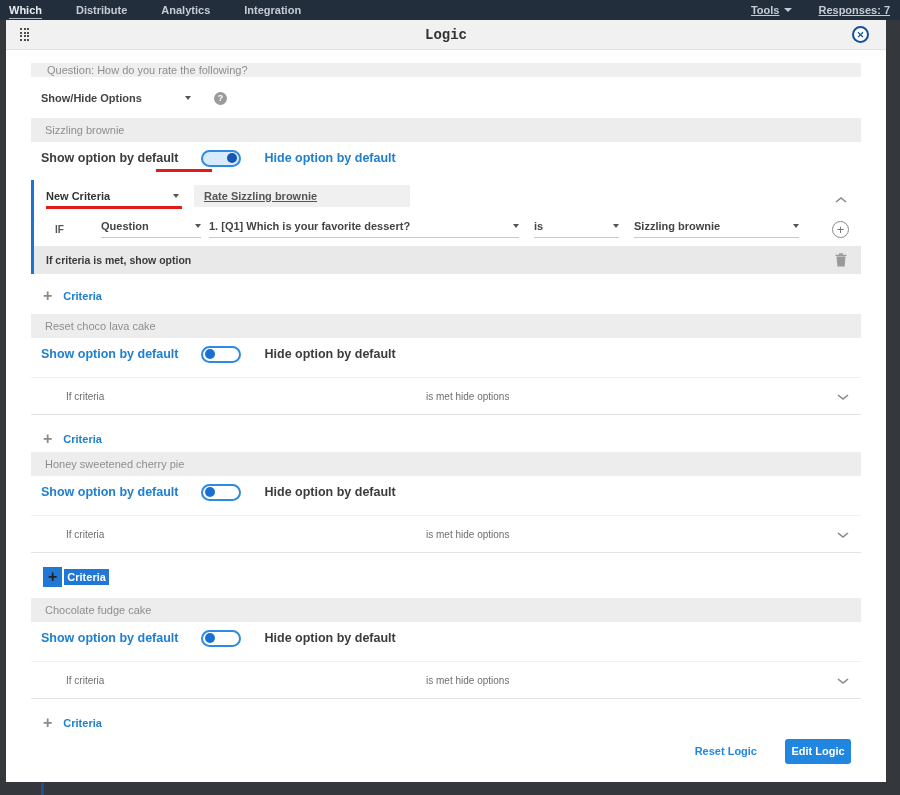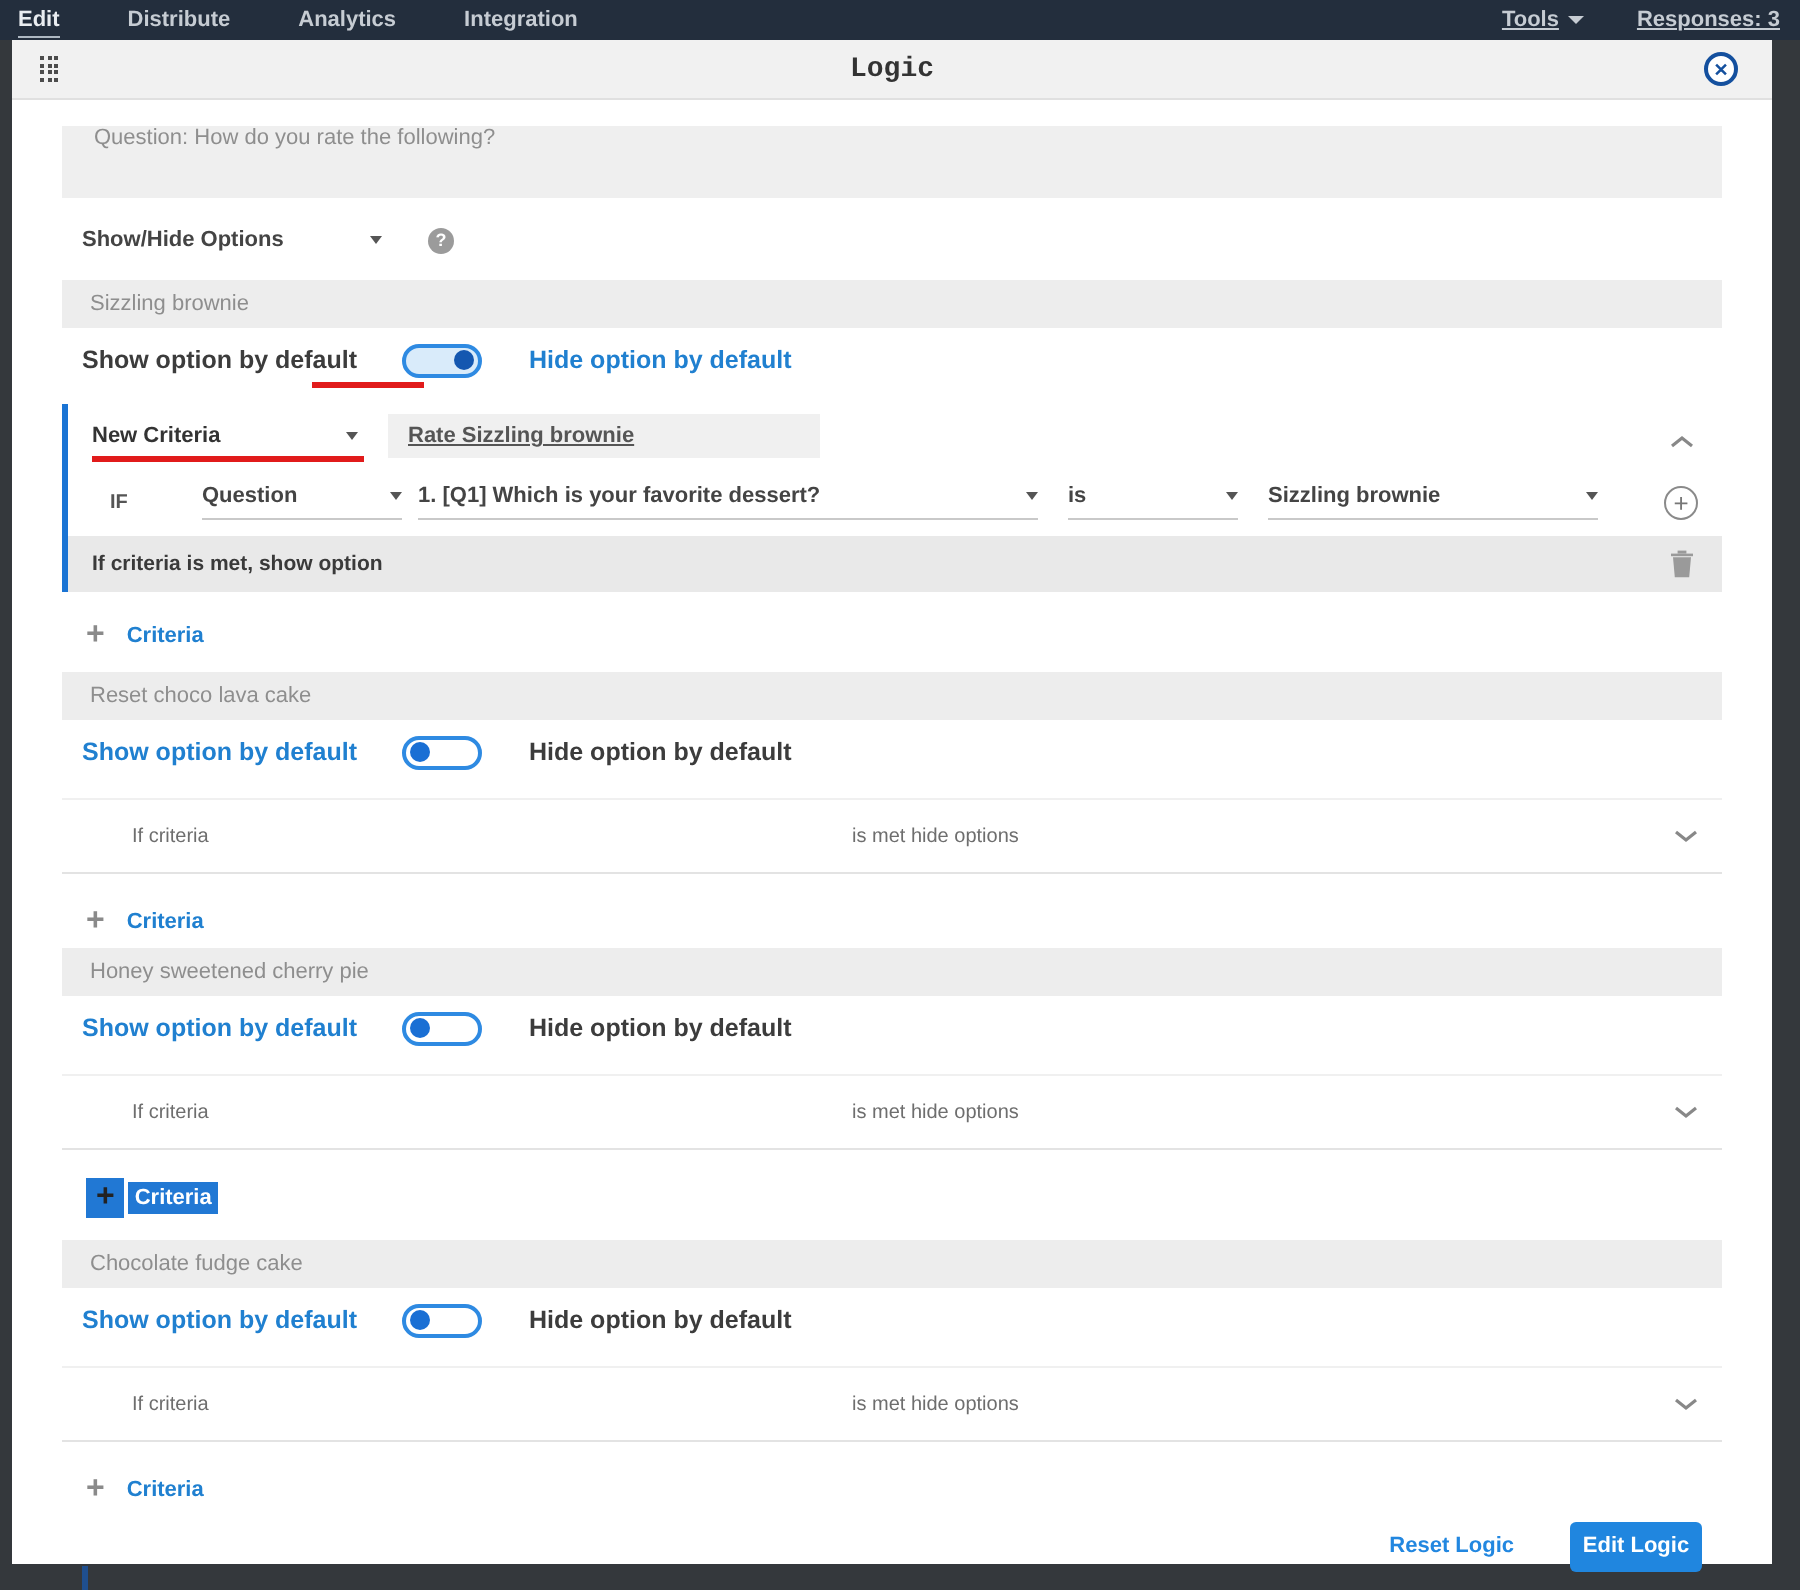--- a/index.html
+++ b/index.html
@@ -41,21 +41,21 @@
     font-size:14px; font-weight:bold; color:#333;font-family:Liberation Mono, monospace;
   }
   .close-btn {
     position:absolute; right:17px; width:17px; height:17px; border-radius:50%;
     border:2px solid #14509e; color:#14509e; font-size:9px; font-weight:bold;
     display:flex; align-items:center; justify-content:center; cursor:pointer; background:#fff;
   }
   .content { flex:1; padding:0 25px; position:relative; }
 
   .question-bar {
-    margin-top:13px; height:36px; background:#efefef; display:flex; align-items:flex-start;
+    margin-top:13px; height:14px; background:#efefef; display:flex; align-items:center;
     padding-left:16px; color:#8e8e8e; font-size:11px;
   }
   .type-row { margin-top:9px; height:24px; display:flex; align-items:center; }
   .dd-plain {
     margin-left:10px; width:150px; display:flex; align-items:center; justify-content:space-between;
     font-size:11px; color:#444; font-weight:bold; cursor:pointer;
   }
   .caret { width:0; height:0; border-left:3.5px solid transparent; border-right:3.5px solid transparent; border-top:4.5px solid #555; }
   .help-icon {
     margin-left:23px; width:13px; height:13px; border-radius:50%; background:#9b9b9b;
@@ -141,31 +141,31 @@
     font-family:"Liberation Sans", sans-serif;
   }
 
   .bg-artifact { position:absolute; left:41px; top:783px; width:3px; height:12px; background:#1f4f8f; }
 </style>
 </head>
 <body>
 
 <div class="topbar">
   <div class="tb-tabs">
-    <span class="tb-tab active">Edit</span>
+    <span class="tb-tab active">Which</span>
     <span class="tb-tab">Distribute</span>
     <span class="tb-tab">Analytics</span>
     <span class="tb-tab">Integration</span>
   </div>
   <div class="tb-right">
     <span class="tb-tools">
       <span>Tools</span>
       <span class="caret-down-light"></span>
     </span>
-    <span>Responses: 3</span>
+    <span>Responses: 7</span>
   </div>
 </div>
 
 <div class="modal">
   <div class="modal-header">
     <div class="drag-handle">
       <i></i>
         <i></i>
         <i></i>
         <i></i>

